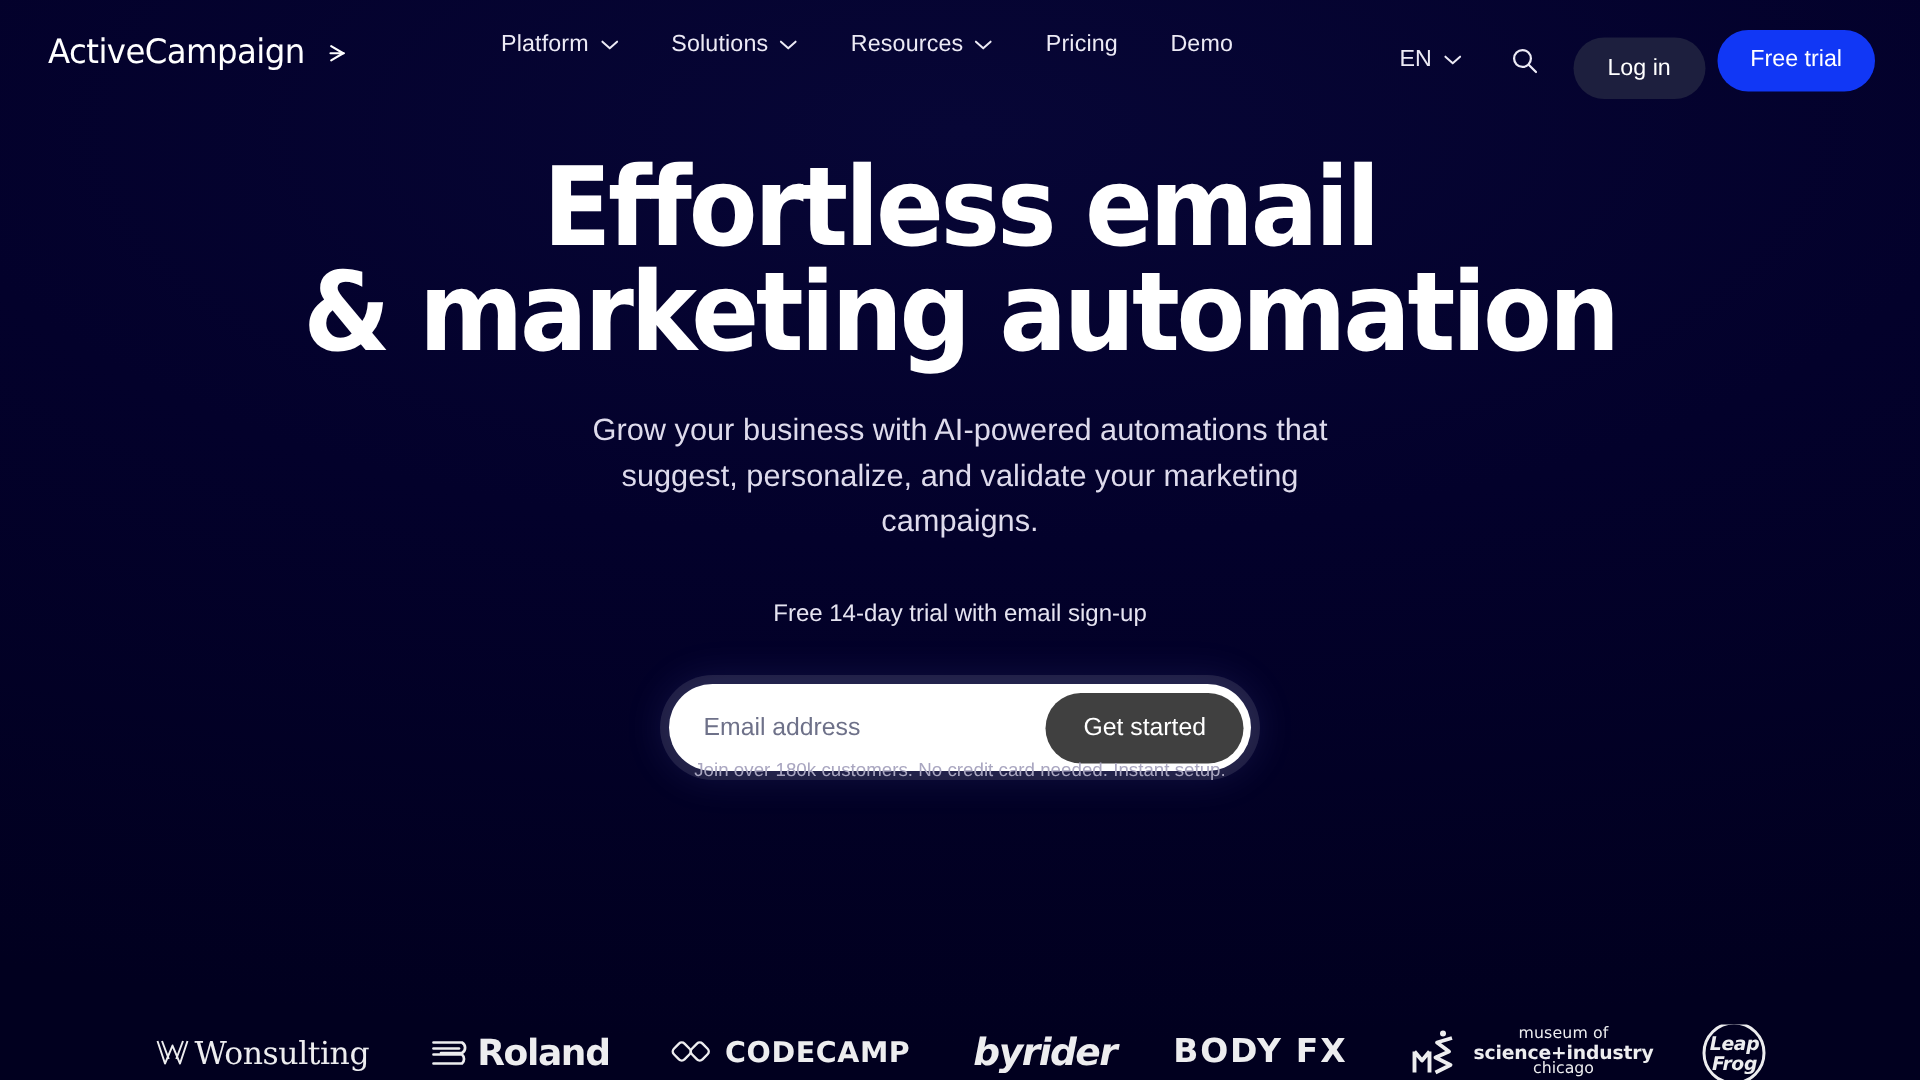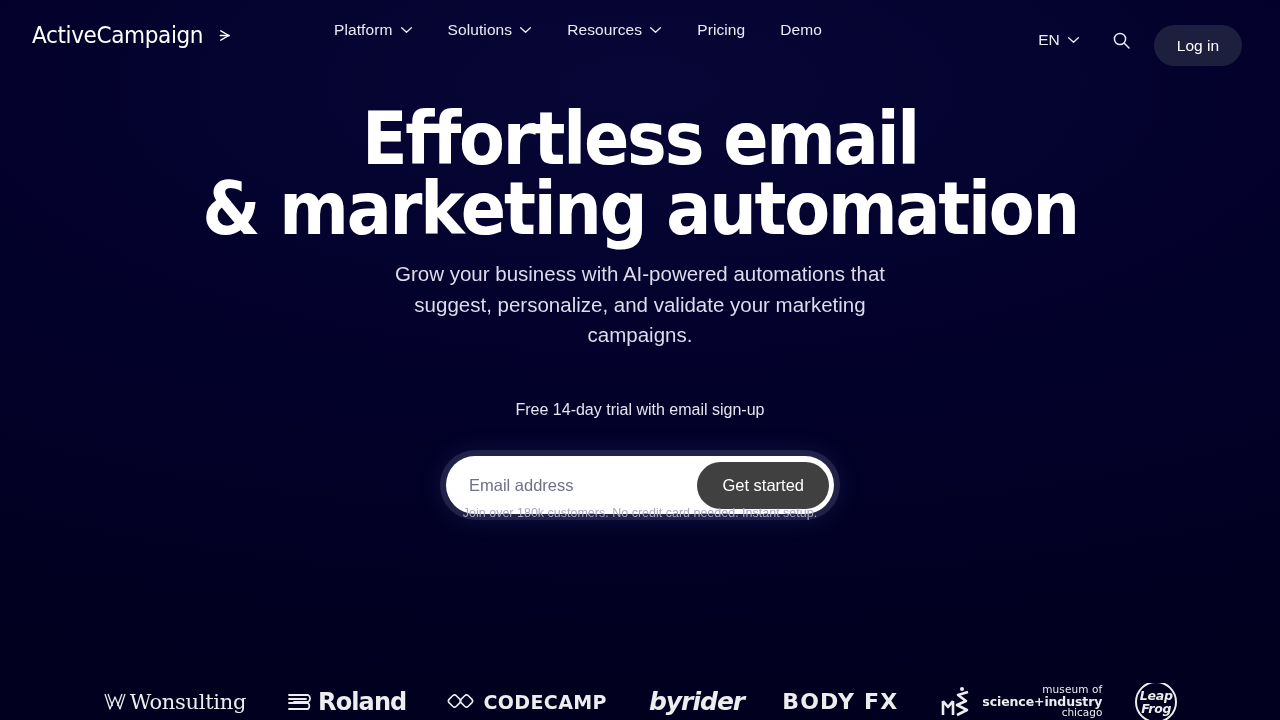--- a/index.html
+++ b/index.html
@@ -44,21 +44,21 @@
     border:none;font-family:inherit;}
 
   
   .hero{position:absolute;top:0;left:0;width:1280px;text-align:center;}
   .headline{position:absolute;top:104px;left:0;width:1280px;
     font-family:"DejaVu Sans", sans-serif;
     font-weight:700;font-size:73px;line-height:70px;letter-spacing:-2.4px;color:#fff;
     transform:scaleX(.915);transform-origin:center top;}
   .headline .l2{display:block;margin-top:0}
 
-  .subhead{position:absolute;top:259px;left:50%;transform:translateX(-50%);
+  .subhead{position:absolute;top:272px;left:50%;transform:translateX(-50%);
     width:560px;font-size:20.5px;line-height:30.5px;color:#dedbec;font-weight:400;}
 
   .trialnote{position:absolute;top:401px;left:0;width:1280px;font-size:16px;color:#e6e4f1;}
 
   .formwrap{position:absolute;top:456px;left:50%;transform:translateX(-50%);
     width:388px;height:58px;background:#fff;border-radius:29px;display:flex;align-items:center;
     box-shadow:0 0 0 6px rgba(255,255,255,.10), 0 0 26px 5px rgba(120,130,255,.13);}
   .email-input{flex:1;height:56px;border:none;outline:none;background:transparent;
     font-size:16.5px;color:#32324a;font-family:inherit;padding:0 0 0 23px;}
   .email-input::placeholder{color:#6e7189;opacity:1}
@@ -79,21 +79,21 @@
   .lg-cc{margin-right:42px;display:flex;align-items:center;gap:9px}
   .lg-cc .t{font-size:19px;font-weight:700;letter-spacing:.4px;
     font-family:"DejaVu Sans",sans-serif;}
   .lg-byr{margin-right:38px}
   .lg-byr .t{font-size:25px;font-weight:700;font-style:italic;letter-spacing:-1px;
     font-family:"DejaVu Sans",sans-serif;}
   .lg-bfx{margin-right:42px;display:flex;align-items:baseline;gap:8px}
   .lg-bfx .b{font-size:22px;font-weight:700;letter-spacing:1.2px;
     font-family:"DejaVu Sans",sans-serif;}
   .lg-msi{margin-right:33px;display:flex;align-items:center;gap:8px}
-  .lg-msi .txt{line-height:11.5px;text-align:right;font-family:"DejaVu Sans",sans-serif;}
+  .lg-msi .txt{line-height:11.5px;text-align:center;font-family:"DejaVu Sans",sans-serif;}
   .lg-msi .r1{font-size:10.5px;font-weight:400;letter-spacing:.1px;display:block}
   .lg-msi .r2{font-size:12.5px;font-weight:700;letter-spacing:-.1px;display:block}
   .lg-msi .r3{font-size:10.5px;font-weight:400;display:block}
   .lg-lf{}
   .lf-badge{width:42px;height:42px;border-radius:50%;border:2.4px solid #fff;
     display:flex;flex-direction:column;align-items:center;justify-content:center;
     line-height:13px;font-family:"DejaVu Sans",sans-serif;}
   .lf-badge span{font-size:12.5px;font-weight:700;font-style:italic;letter-spacing:-.2px}
 </style>
 </head>
@@ -145,20 +145,21 @@
           <path d="M1.5 2 L7 7 L12.5 2" fill="none" stroke="#eceaf5" stroke-width="1.5" stroke-linecap="round" stroke-linejoin="round"></path>
         </svg>
       </div>
       <div class="search-btn">
         <svg width="19" height="19" viewBox="0 0 19 19">
           <circle cx="8" cy="8" r="5.6" fill="none" stroke="#eceaf5" stroke-width="1.5"></circle>
           <path d="M12.3 12.3 L17 17" stroke="#eceaf5" stroke-width="1.5" stroke-linecap="round"></path>
         </svg>
       </div>
       <button class="btn-login">Log in</button>
+      <button class="btn-trial">Free trial</button>
     </div>
   </div>
 
   <div class="hero">
 
     <h1 class="headline">
       <span class="l1">Effortless email</span>
       <span class="l2">&amp; marketing automation</span>
     </h1>
 

